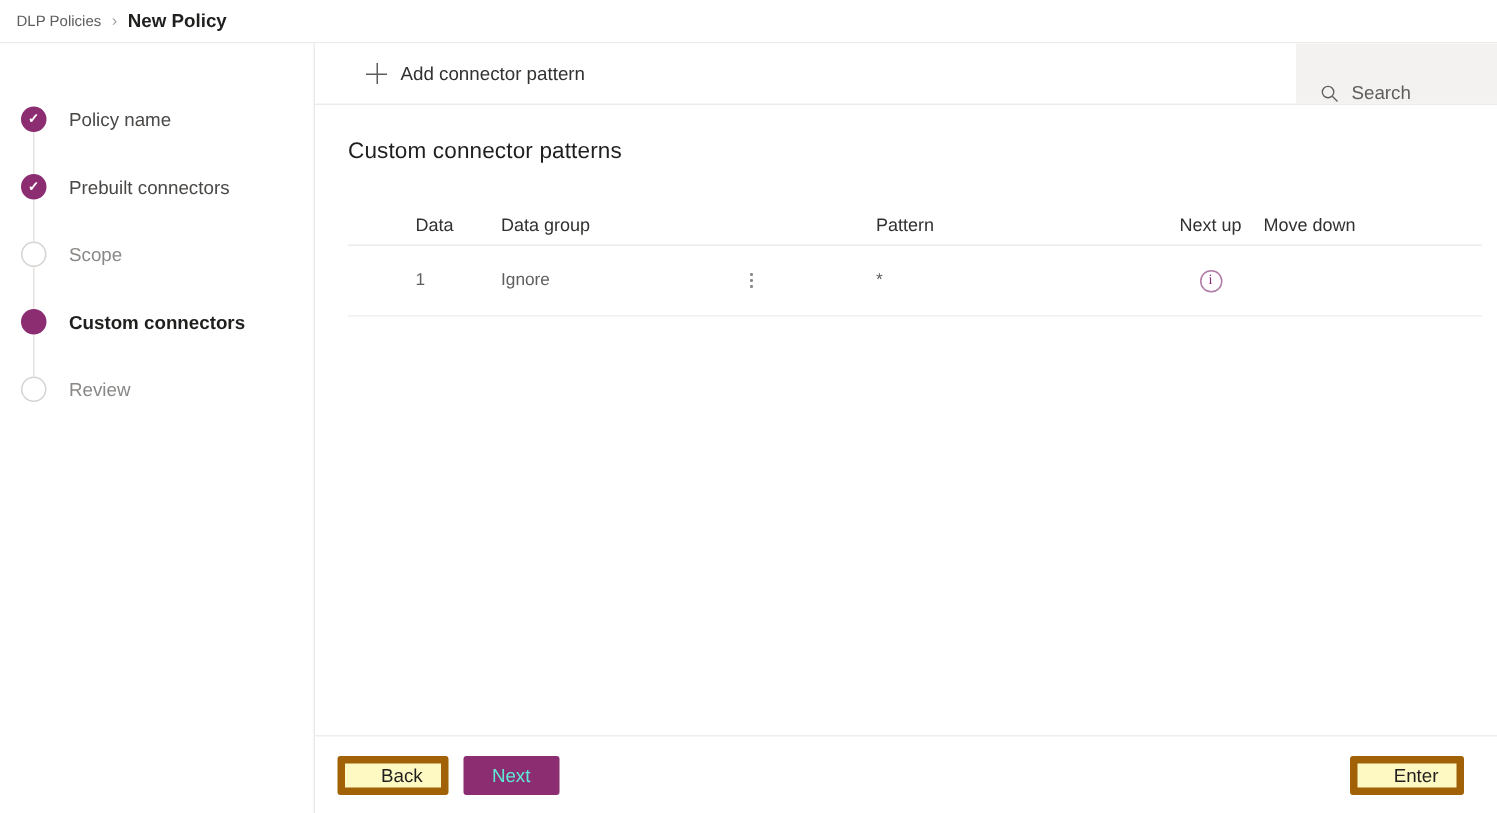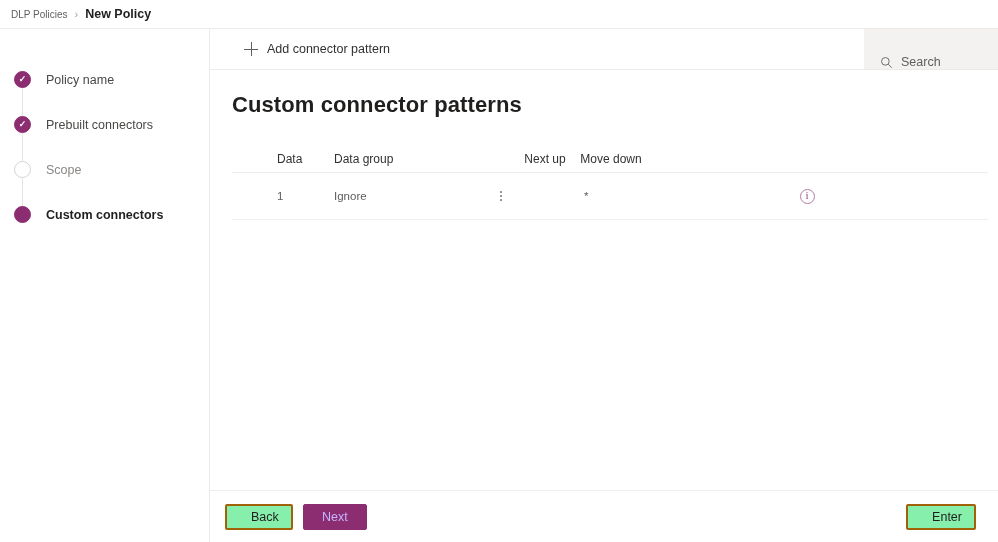--- a/index.html
+++ b/index.html
@@ -180,22 +180,22 @@
   }
   .search-ph { font-size: 12.5px; color: #605e5c; }
 
   
   .content {
     flex: 1 1 auto;
     padding: 22px 22px 0 22px;
     overflow: hidden;
   }
   .page-title {
-    font-size: 22px;
-    font-weight: 700;
+    font-size: 15px;
+    font-weight: 400;
     color: #201f1e;
     letter-spacing: 0.1px;
     margin-bottom: 11px;
   }
   .page-desc {
     font-size: 11.6px;
     line-height: 17px;
     color: #4a4846;
     max-width: 760px;
   }
@@ -278,29 +278,29 @@
   .btn {
     height: 26px;
     min-width: 64px;
     font-size: 12.5px;
     font-family: inherit;
     border-radius: 2px;
     cursor: pointer;
     padding: 0 12px;
   }
   .btn-secondary {
-    background: #86efac;
-    border: 2px solid #a16207;
+    background: #fef9c3;
+    border: 5px solid #a16207;
     color: #201f1e;
     padding-left: 24px;
   }
   .btn-primary {
     background: #8c2d72;
     border: 1px solid #8c2d72;
-    color: #c4b5fd;
+    color: #5eead4;
   }
   .footer-left { display: flex; gap: 10px; }
   .footer-right { margin-left: auto; }
 </style>
 </head>
 <body>
 
 <div class="breadcrumb">
   <span class="bc-link">DLP Policies</span>
   <span class="bc-sep">›</span>
@@ -329,20 +329,24 @@
       <div class="step todo">
         <span class="dot"></span>
         <span class="slabel">Scope</span>
       </div>
 
       <div class="step current">
         <span class="dot"></span>
         <span class="slabel">Custom connectors</span>
       </div>
 
+      <div class="step todo">
+        <span class="dot"></span>
+        <span class="slabel">Review</span>
+      </div>
 
     </div>
   </div>
 
   <div class="panel">
 
     <div class="cmdbar">
       <div class="cmd-actions">
         <button class="cmd-btn">
           <span class="plus-icon"></span>
@@ -361,20 +365,21 @@
     <div class="content">
 
       <h1 class="page-title">Custom connector patterns</h1>
 
 
       <div class="tbl">
 
         <div class="thead">
           <div class="th col-order">Data</div>
           <div class="th col-group">Data group</div>
+          <div class="th col-pattern">Pattern</div>
           <div class="th col-up">Next up</div>
           <div class="th col-down">Move down</div>
         </div>
 
         <div class="trow">
           <div class="td col-order">1</div>
           <div class="td col-group">
             <span class="group-cell-val">Ignore</span>
             <span class="kebab-icon">
                 <i></i>

